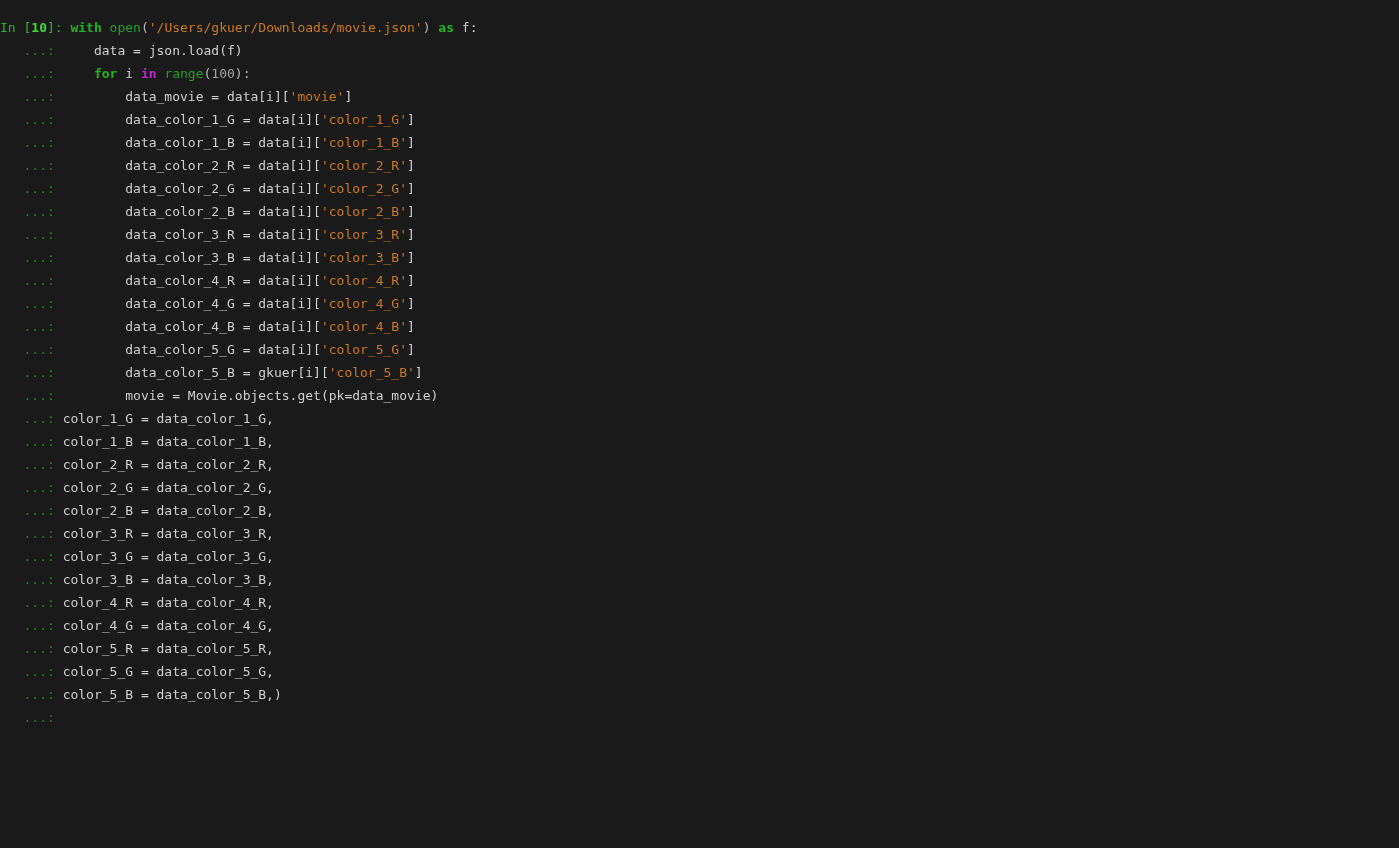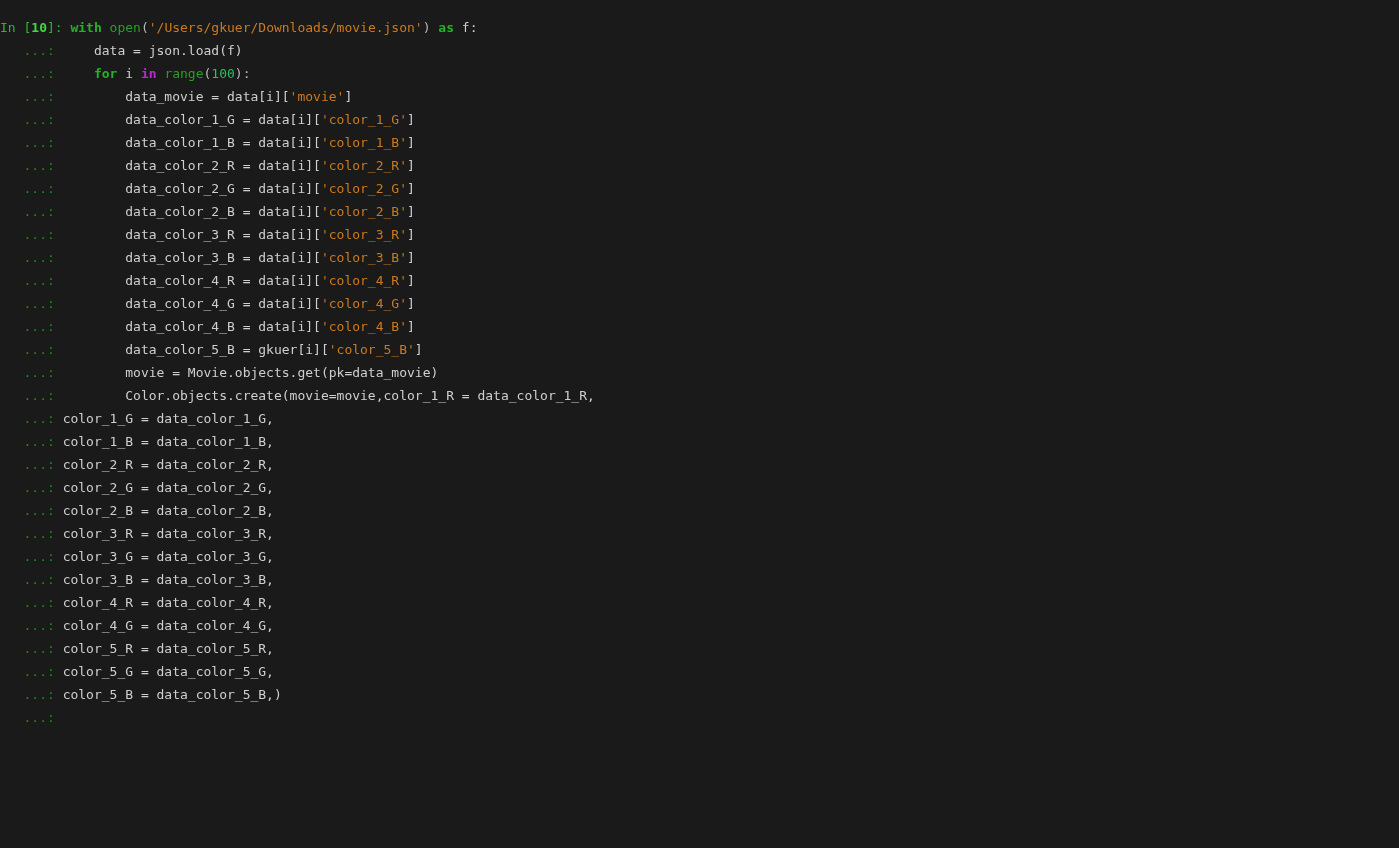--- a/index.html
+++ b/index.html
@@ -36,21 +36,21 @@
     margin-top: 16px;
   }
 
   
   .tok-prompt-in      { color: #2fb62f; }
   .tok-prompt-num     { color: #3ddc3d; font-weight: bold; }
   .tok-prompt-cont    { color: #1f8a1f; }
   .tok-kw             { color: #24b324; font-weight: bold; }
   .tok-kw-op          { color: #b829d6; font-weight: bold; text-align: right; }
   .tok-builtin        { color: #24a024; }
-  .tok-num            { color: #22c55e; text-align: right; }
+  .tok-num            { color: #a3a3a3; text-align: right; }
   .tok-str            { color: #cc7a1f; }
   .tok-plain          { color: #cfcfcf; }
   .tok-punct          { color: #b8b8b8; }
 </style>
 </head>
 <body>
 
 <div id="terminal">
   <div id="lines">
       <div class="line"><span class="tok-prompt-in">In [</span><span class="tok-prompt-num">10</span><span class="tok-prompt-in">]: </span><span class="tok-kw">with</span><span class="tok-plain"> </span><span class="tok-builtin">open</span><span class="tok-punct">(</span><span class="tok-str">'/Users/gkuer/Downloads/movie.json'</span><span class="tok-punct">)</span><span class="tok-plain"> </span><span class="tok-kw">as</span><span class="tok-plain"> f:</span></div>
@@ -60,23 +60,23 @@
       <div class="line"><span class="tok-prompt-cont">   ...: </span><span class="tok-plain">        data_color_1_G = data[i][</span><span class="tok-str">'color_1_G'</span><span class="tok-plain">]</span></div>
       <div class="line"><span class="tok-prompt-cont">   ...: </span><span class="tok-plain">        data_color_1_B = data[i][</span><span class="tok-str">'color_1_B'</span><span class="tok-plain">]</span></div>
       <div class="line"><span class="tok-prompt-cont">   ...: </span><span class="tok-plain">        data_color_2_R = data[i][</span><span class="tok-str">'color_2_R'</span><span class="tok-plain">]</span></div>
       <div class="line"><span class="tok-prompt-cont">   ...: </span><span class="tok-plain">        data_color_2_G = data[i][</span><span class="tok-str">'color_2_G'</span><span class="tok-plain">]</span></div>
       <div class="line"><span class="tok-prompt-cont">   ...: </span><span class="tok-plain">        data_color_2_B = data[i][</span><span class="tok-str">'color_2_B'</span><span class="tok-plain">]</span></div>
       <div class="line"><span class="tok-prompt-cont">   ...: </span><span class="tok-plain">        data_color_3_R = data[i][</span><span class="tok-str">'color_3_R'</span><span class="tok-plain">]</span></div>
       <div class="line"><span class="tok-prompt-cont">   ...: </span><span class="tok-plain">        data_color_3_B = data[i][</span><span class="tok-str">'color_3_B'</span><span class="tok-plain">]</span></div>
       <div class="line"><span class="tok-prompt-cont">   ...: </span><span class="tok-plain">        data_color_4_R = data[i][</span><span class="tok-str">'color_4_R'</span><span class="tok-plain">]</span></div>
       <div class="line"><span class="tok-prompt-cont">   ...: </span><span class="tok-plain">        data_color_4_G = data[i][</span><span class="tok-str">'color_4_G'</span><span class="tok-plain">]</span></div>
       <div class="line"><span class="tok-prompt-cont">   ...: </span><span class="tok-plain">        data_color_4_B = data[i][</span><span class="tok-str">'color_4_B'</span><span class="tok-plain">]</span></div>
+      <div class="line"><span class="tok-prompt-cont">   ...: </span><span class="tok-plain">        data_color_5_G = data[i][</span><span class="tok-str">'color_5_G'</span><span class="tok-plain">]</span></div>
       <div class="line"><span class="tok-prompt-cont">   ...: </span><span class="tok-plain">        data_color_5_B = gkuer[i][</span><span class="tok-str">'color_5_B'</span><span class="tok-plain">]</span></div>
       <div class="line"><span class="tok-prompt-cont">   ...: </span><span class="tok-plain">        movie = Movie.objects.get(pk=data_movie)</span></div>
-      <div class="line"><span class="tok-prompt-cont">   ...: </span><span class="tok-plain">        Color.objects.create(movie=movie,color_1_R = data_color_1_R,</span></div>
       <div class="line"><span class="tok-prompt-cont">   ...: </span><span class="tok-plain">color_1_G = data_color_1_G,</span></div>
       <div class="line"><span class="tok-prompt-cont">   ...: </span><span class="tok-plain">color_1_B = data_color_1_B,</span></div>
       <div class="line"><span class="tok-prompt-cont">   ...: </span><span class="tok-plain">color_2_R = data_color_2_R,</span></div>
       <div class="line"><span class="tok-prompt-cont">   ...: </span><span class="tok-plain">color_2_G = data_color_2_G,</span></div>
       <div class="line"><span class="tok-prompt-cont">   ...: </span><span class="tok-plain">color_2_B = data_color_2_B,</span></div>
       <div class="line"><span class="tok-prompt-cont">   ...: </span><span class="tok-plain">color_3_R = data_color_3_R,</span></div>
       <div class="line"><span class="tok-prompt-cont">   ...: </span><span class="tok-plain">color_3_G = data_color_3_G,</span></div>
       <div class="line"><span class="tok-prompt-cont">   ...: </span><span class="tok-plain">color_3_B = data_color_3_B,</span></div>
       <div class="line"><span class="tok-prompt-cont">   ...: </span><span class="tok-plain">color_4_R = data_color_4_R,</span></div>
       <div class="line"><span class="tok-prompt-cont">   ...: </span><span class="tok-plain">color_4_G = data_color_4_G,</span></div>

